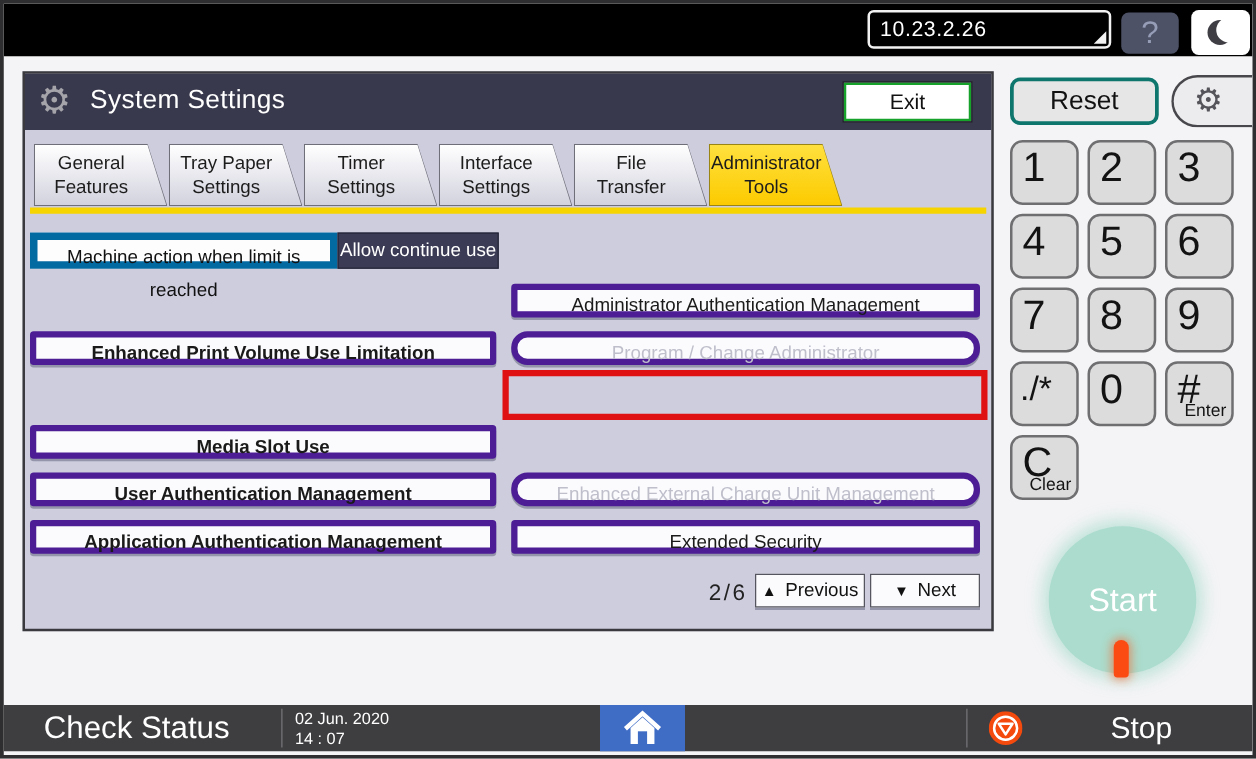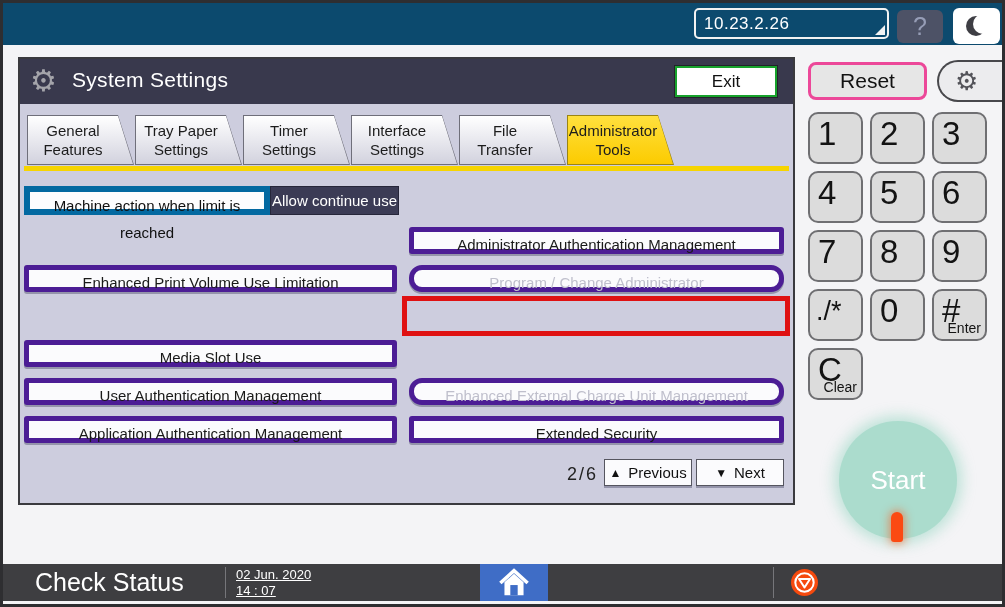--- a/index.html
+++ b/index.html
@@ -1,21 +1,21 @@
 <!DOCTYPE html>
 <html><head>
 <meta charset="utf-8">
 <style>
   * { margin:0; padding:0; box-sizing:border-box; }
   html,body { width:1005px; height:607px; }
   body { font-family:"Liberation Sans", sans-serif; }
   .screen { position:relative; width:1005px; height:607px; border:3px solid #2e2e31; background:#f4f4f6; overflow:hidden; }
 
   
-  .topbar { position:absolute; left:0; top:0; width:999px; height:42px; background:#0c4a6e; }
+  .topbar { position:absolute; left:0; top:0; width:999px; height:42px; background:#000000; }
   .ip-input { position:absolute; left:691px; top:5px; width:195px; height:31px; border:2px solid #f2f2f2; border-radius:5px; color:#fff; font-size:17px; line-height:27px; padding-left:8px; letter-spacing:.5px; }
   .ip-corner { position:absolute; right:2px; bottom:2px; width:0; height:0; border-left:10px solid transparent; border-bottom:10px solid #f2f2f2; }
   .help-btn { position:absolute; left:894px; top:7px; width:46px; height:33px; background:#4d5266; border-radius:6px; color:#969db6; font-size:25px; text-align:center; line-height:33px; }
   .moon-btn { position:absolute; left:950px; top:5px; width:47px; height:36px; background:#fff; border-radius:6px; }
   .moon { position:absolute; left:13px; top:8px; width:20px; height:20px; border-radius:50%; background:#3e3e44; }
   .moon::after { content:""; position:absolute; left:7px; top:-2px; width:20px; height:20px; border-radius:50%; background:#fff; }
 
   
   .panel { position:absolute; left:15px; top:54px; width:777px; height:448px; border:2px solid #3a3a3e; background:#cdcdde; }
   .panel-header { position:absolute; left:0; top:0; width:773px; height:45px; background:#39394d; }
@@ -31,48 +31,48 @@
   .tab.active .shape-in { background:linear-gradient(#ffe03e,#fccb00); }
   .tab-label { position:absolute; left:0; top:0; width:92px; height:50px; display:flex; align-items:center; justify-content:center; text-align:center; font-size:15px; line-height:1.3; color:#1c1c1c; white-space:pre-line; }
   .yellow-line { position:absolute; left:4px; top:107px; width:765px; height:5px; background:#f6d400; }
 
   
   .limit-label { position:absolute; left:4px; top:127px; width:246px; height:29px; background:#fdfdfe; border:6px solid #0369a1; color:#111; font-size:15px; text-align:center; line-height:27px; }
   .limit-value { position:absolute; left:250px; top:127px; width:129px; height:29px; background:#3b3b55; border:1px solid #26263a; color:#fff; font-size:15px; text-align:center; line-height:27px; }
 
   
   .sbtn { position:absolute; height:27px; background:#fbfbfd; border:5px solid #4c1d95; border-radius:3px; box-shadow:0 2px 0 rgba(110,110,135,.6); color:#1a1a1a; font-size:15px; text-align:center; line-height:25px; }
-  .sbtn.left  { left:4px;  width:373px; }
+  .sbtn.left  { left:4px;  width:373px;font-weight:bold; }
   .sbtn.right { left:389px; width:375px; }
   .sbtn.disabled { color:#bfbfcc;border-radius:13px; }
   .red-box { position:absolute; left:382px; top:237px; width:388px; height:40px; border:5px solid #df1112; z-index:5; }
 
   
   .page-num { position:absolute; left:520px; top:402px; width:58px; height:27px; color:#222; font-size:18px; text-align:right; line-height:27px; letter-spacing:2px; }
   .pager-btn { position:absolute; top:400px; width:88px; height:27px; background:#fbfbfd; border:1px solid #55555f; box-shadow:0 2px 0 rgba(110,110,135,.6); font-size:15px; color:#111; display:flex; align-items:center; justify-content:center; gap:7px; }
   .pager-btn .tri { font-size:12px; }
   .pager-prev { left:584px; }
   .pager-next { left:676px; }
 
   
-  .reset-btn { position:absolute; left:805px; top:59px; width:119px; height:38px; background:#e6e6e6; border:3px solid #ec4899; border-radius:8px; color:#111; font-size:21px; text-align:center; line-height:32px; }
+  .reset-btn { position:absolute; left:805px; top:59px; width:119px; height:38px; background:#e6e6e6; border:3px solid #0f766e; border-radius:8px; color:#111; font-size:21px; text-align:center; line-height:32px; }
   .gear-pill { position:absolute; left:934px; top:57px; width:65px; height:42px; background:#ececee; border:2px solid #48484c; border-right:none; border-radius:21px 0 0 21px; }
   .gear-pill .g { position:absolute; left:16px; top:4px; font-family:"DejaVu Sans", sans-serif; font-size:26px; color:#54545a; }
   .key { position:absolute; width:55px; height:52px; background:#dcdcdc; border:2px solid #6f6f72; border-radius:10px; color:#131313; }
   .key .main { position:absolute; left:8px; top:1px; font-size:33px; font-weight:400; }
   .key .sub { position:absolute; right:4px; bottom:3px; font-size:14px; }
   .key.sym .main { font-size:27px; top:5px; left:6px; }
   .start-btn { position:absolute; left:836px; top:418px; width:118px; height:118px; border-radius:50%; background:#abdccd; box-shadow:0 0 14px 5px rgba(171,220,205,.75); color:#fff; font-size:26px; display:flex; align-items:center; justify-content:center; }
   .start-light { position:absolute; left:888px; top:509px; width:12px; height:30px; background:#fb4a12; border-radius:6px 6px 3px 3px; box-shadow:0 0 8px 2px rgba(251,90,30,.55); }
 
   
   .bottombar { position:absolute; left:0; top:561px; width:999px; height:37px; background:#3e3e41; color:#fff; }
   .check-status { position:absolute; left:32px; top:0; height:37px; line-height:37px; font-size:25px; }
   .bb-div { position:absolute; top:3px; width:1px; height:31px; background:#76767a; }
-  .bb-date { position:absolute; left:233px; top:3px; font-size:13px; line-height:16px;text-decoration:underline; }
+  .bb-date { position:absolute; left:233px; top:3px; font-size:13px; line-height:16px; }
   .home-btn { position:absolute; left:477px; top:0; width:68px; height:37px; background:#3f6dc6; display:flex; align-items:center; justify-content:center; }
   .stop-icon { position:absolute; left:788px; top:5px; width:27px; height:27px; }
   .stop-label { position:absolute; left:855px; top:0; width:110px; height:37px; line-height:37px; text-align:center; font-size:24px; }
 </style>
 </head>
 <body>
 
 <div class="screen">
 
   <div class="topbar">
@@ -227,15 +227,16 @@
       </svg>
     </div>
     <div class="bb-div" style="left:770px"></div>
     <div class="stop-icon">
       <svg width="27" height="27" viewBox="0 0 27 27">
         <circle cx="13.5" cy="13.5" r="13.5" fill="#f54a0e"></circle>
         <circle cx="13.5" cy="13.5" r="9.2" fill="none" stroke="#fff" stroke-width="2"></circle>
         <path d="M8 10 H19 L13.5 18.5 Z" fill="none" stroke="#fff" stroke-width="2" stroke-linejoin="round"></path>
       </svg>
     </div>
+    <div class="stop-label">Stop</div>
   </div>
 
 </div>
 
 </body></html>

